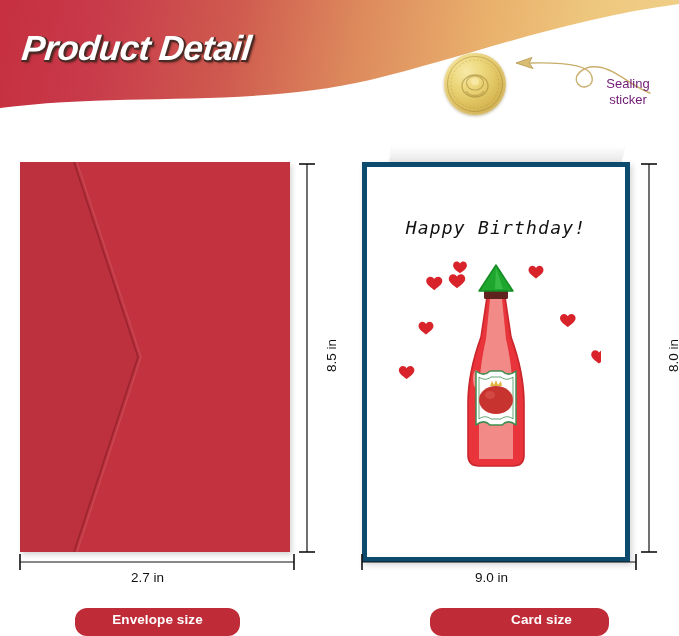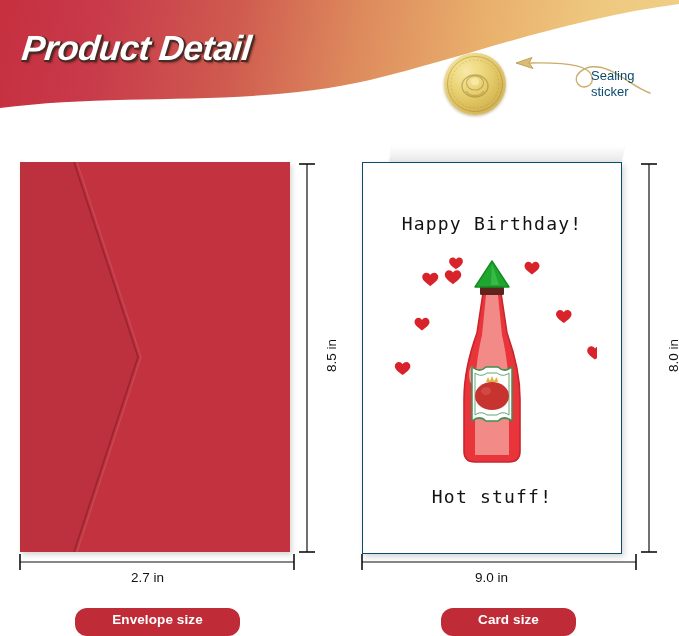--- a/index.html
+++ b/index.html
@@ -74,26 +74,26 @@
     position: absolute;
     left: 0; top: 0; right: 0; bottom: 0;
   }
   #seal-arrow {
     position: absolute;
     left: 512px; top: 53px;
     width: 140px; height: 46px;
   }
   #seal-label {
     position: absolute;
-    left: 591px; top: 68px;
+    left: 591px; top: 76px;
     width: 74px;
     font-size: 13px;
-    color: #0c4a6e;
+    color: #701a75;
     line-height: 1.22;
-    text-align: left;
+    text-align: center;
   }
 
   
   .panel { position: absolute; }
 
   
   #envelope-wrap {
     left: 20px; top: 162px;
     width: 270px; height: 390px;
   }
@@ -117,23 +117,24 @@
     width: 232px; height: 24px;
     background: linear-gradient(180deg,#ffffff 0%, #e6e6e6 70%, #d8d8d8 100%);
     transform: skewX(-11deg);
     box-shadow: 0 1px 2px rgba(0,0,0,.12);
   }
   #card-front {
     position: absolute;
     left: 0px; top: 16px;
     width: 258px; height: 390px;
     background: #ffffff;
-    border: 1px solid #0c4a6e;
+    border: 5px solid #0c4a6e;
     box-shadow: 2px 3px 6px rgba(0,0,0,.17);
     overflow: hidden;
+    font-style: italic;
   }
   #card-greeting {
     position: absolute;
     left: 0; right: 0; top: 50px;
     text-align: center;
     font-family: "DejaVu Sans Mono", "Liberation Mono", monospace;
     font-size: 18px;
     letter-spacing: 1.2px;
     color: #121212;
   }
@@ -172,21 +173,21 @@
     line-height: 24px;
     border-radius: 12px;
     background: #bf2c38;
     color: #ffffff;
     font-size: 13.5px;
     font-weight: bold;
     text-align: center;
     letter-spacing: .1px;
   }
   #badge-envelope { left: 75px; top: 608px; width: 165px; }
-  #badge-card     { left: 441px; top: 608px; width: 135px; }
+  #badge-card     { left: 430px; top: 608px; width: 135px; padding-left: 44px; }
 </style>
 </head>
 <body>
 
 <div id="header-banner">
   <div id="banner-gradient"></div>
 
   <svg id="banner-wave" viewBox="0 0 679 122" preserveAspectRatio="none">
     <path d="M0,122 L0,108 C120,92 250,108 370,80 C470,56 560,20 679,4 L679,122 Z" fill="#ffffff"></path>
   </svg>
@@ -278,21 +279,20 @@
       <path d="M85,112 C90,116 95,116 99,112 L111,112 C115,116 120,116 125,112
                L125,166 C120,162 115,162 111,166 L99,166 C95,162 90,162 85,166 Z" fill="#ffffff" stroke="#3f8f52" stroke-width="1.5" stroke-linejoin="round"></path>
       <path d="M88,118 C92,121 96,121 100,118 L110,118 C114,121 118,121 122,118
                L122,160 C118,157 114,157 110,160 L100,160 C96,157 92,157 88,160 Z" fill="none" stroke="#3f8f52" stroke-width="1" opacity=".8"></path>
 
       <ellipse cx="105" cy="141" rx="17" ry="14" fill="#c7342f"></ellipse>
       <ellipse cx="99" cy="136" rx="5" ry="4" fill="#d9514a" opacity=".7"></ellipse>
       <path d="M99,127 l2,-5 l2,4 l2,-5 l2,5 l3,-4 l1,5 z" fill="#e0b43c"></path>
     </svg>
 
-    <div id="card-tagline">Hot stuff!</div>
   </div>
 </div>
 
 <svg class="dim-svg" style="left:638px; top:160px; width:22px; height:396px;" viewBox="0 0 22 396">
   <line x1="11" y1="4" x2="11" y2="392" stroke="#111" stroke-width="1.2"></line>
   <line x1="3" y1="4" x2="19" y2="4" stroke="#111" stroke-width="1.6"></line>
   <line x1="3" y1="392" x2="19" y2="392" stroke="#111" stroke-width="1.6"></line>
 </svg>
 <div class="dim-label vertical" style="left:666px; top:372px;">8.0 in</div>
 

